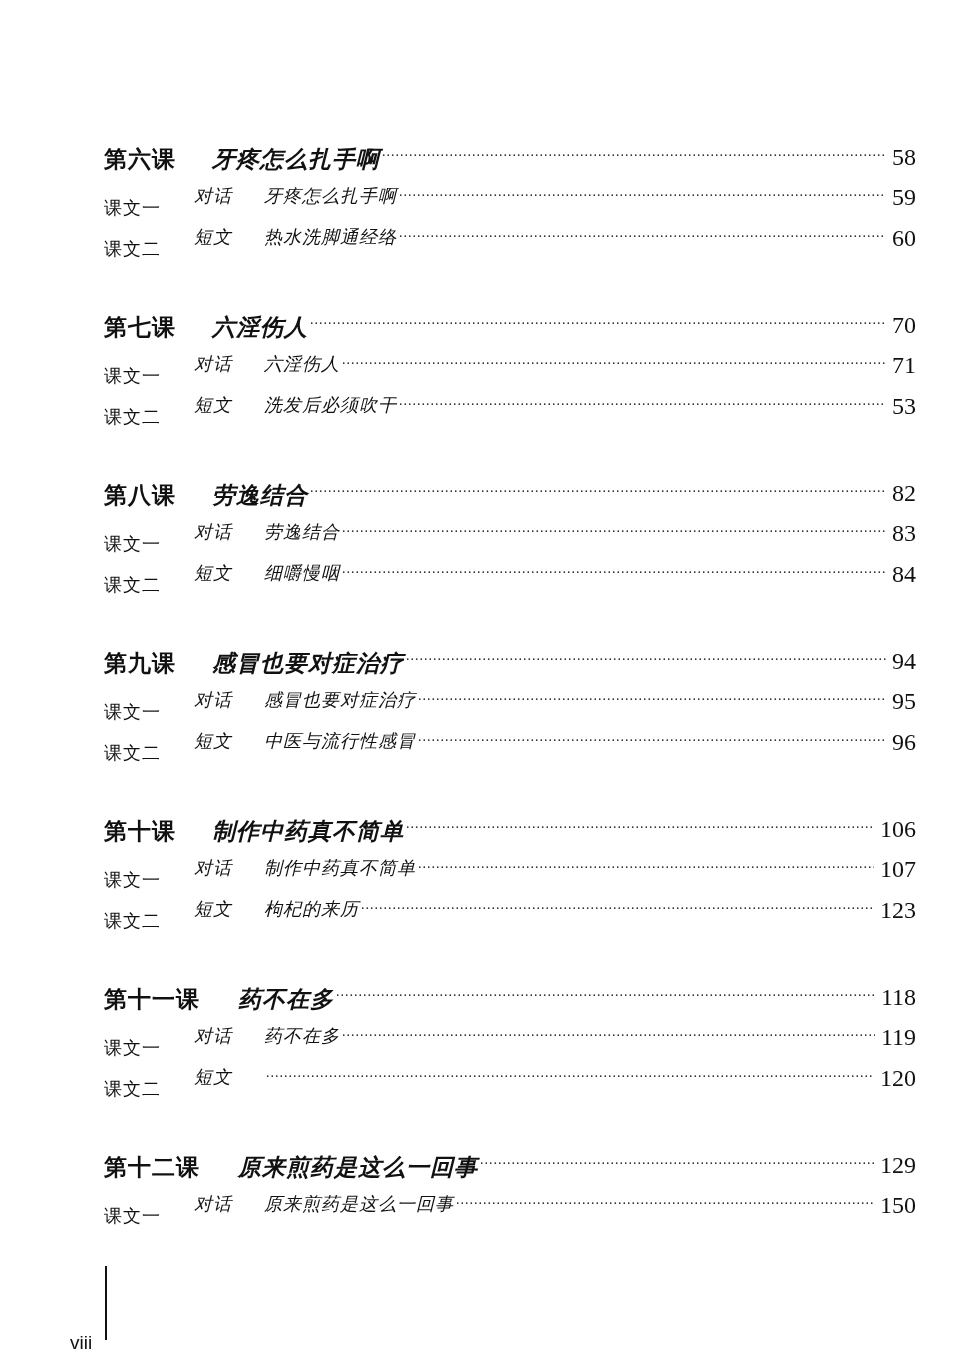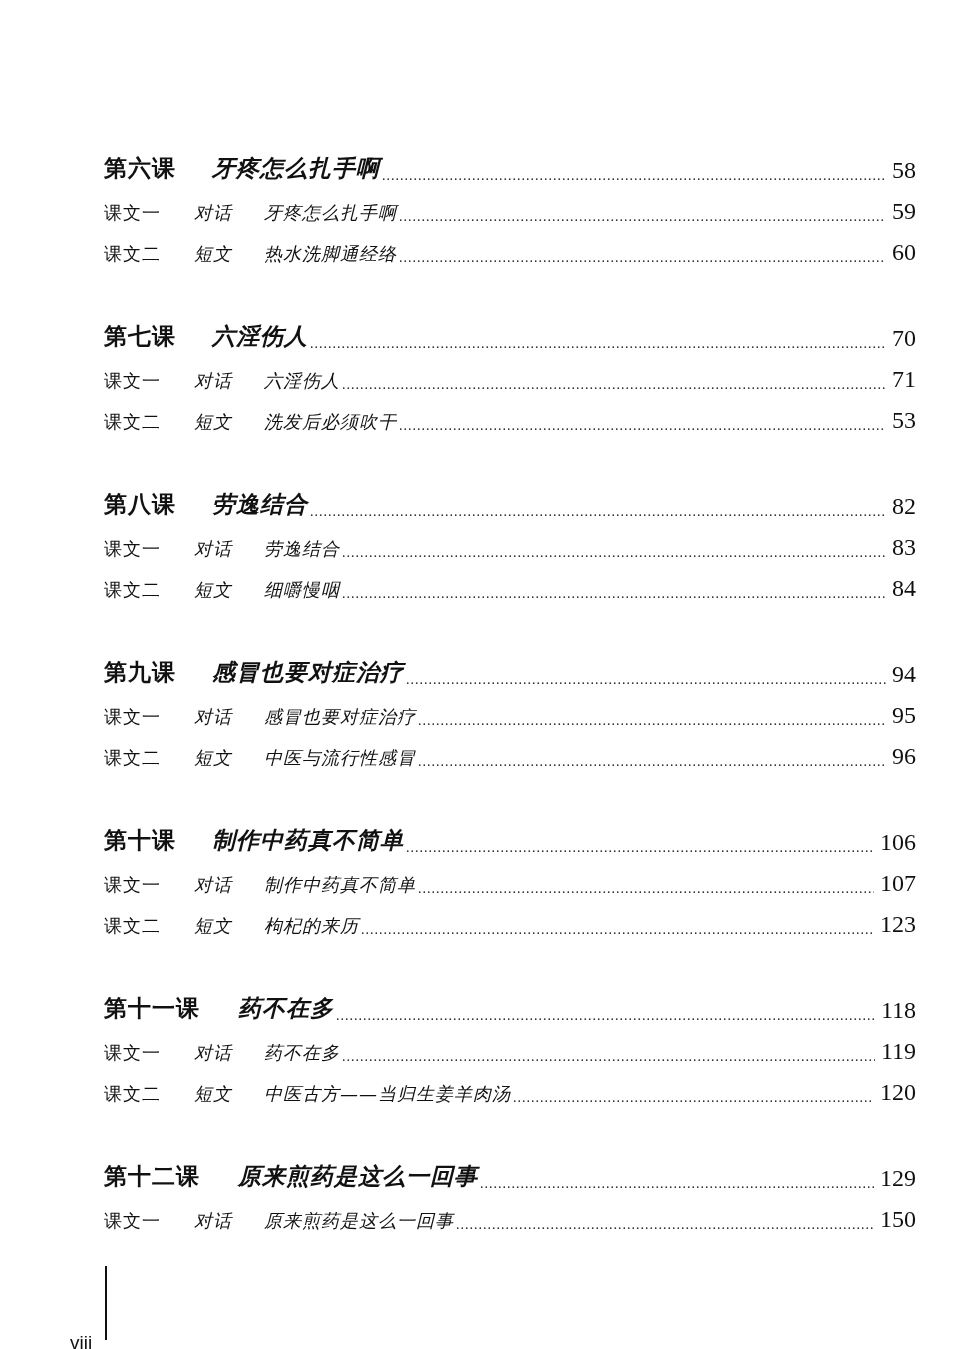--- a/index.html
+++ b/index.html
@@ -1,25 +1,25 @@
 <!DOCTYPE html>
 <html><head>
 <meta charset="utf-8">
 <style>
   html, body { margin: 0; padding: 0; background: #ffffff; }
   body { width: 960px; height: 1349px; position: relative; overflow: hidden;
          font-family: "DejaVu Sans", sans-serif; color: #111; }
   .toc { position: absolute; left: 104px; top: 144px; width: 812px; }
   .lesson { margin-bottom: 46px; }
-  .row { display: flex; align-items: flex-end; white-space: nowrap; }
+  .row { display: flex; align-items: flex-start; white-space: nowrap; }
   .row.head { height: 40px; font-size: 23px; font-weight: bold; letter-spacing: 1px; }
   .row.sub { height: 41px; font-size: 18px; letter-spacing: 1px; }
   .num-lbl { display: inline-block; }
   .head .num-lbl { width: 108px; }
-  .sub .num-lbl { width: 90px; }
+  .sub .num-lbl { width: 90px; margin-top: 12px; }
   .sub .type-lbl { display: inline-block; width: 70px; font-style: italic; }
   .title { display: inline-block; font-style: italic; }
   .leader { flex: 1; overflow: hidden; margin: 0 6px 0 2px; color: #222;
             font-family: "Liberation Serif", serif; font-size: 14px; letter-spacing: 1px; font-weight: normal; }
   .leader::before { content: "..................................................................................................................................................................................................................................................................."; }
   .page { font-family: "Liberation Serif", serif; font-size: 24px; font-weight: normal; letter-spacing: 0; min-width: 22px; text-align: right; }
   .footer-num { position: absolute; left: 70px; top: 1332px; font-family: Liberation Sans, sans-serif; font-size: 19px; }
   .footer-rule { position: absolute; left: 105px; top: 1266px; width: 2px; height: 74px; background: #111; }
 </style>
 </head>
@@ -152,21 +152,20 @@
     <div class="row sub">
       <span class="num-lbl">课文一</span>
       <span class="type-lbl">对话</span>
       <span class="title">药不在多</span>
       <span class="leader"></span>
       <span class="page">119</span>
     </div>
     <div class="row sub">
       <span class="num-lbl">课文二</span>
       <span class="type-lbl">短文</span>
-      <span class="title">中医古方——当归生姜羊肉汤</span>
       <span class="leader"></span>
       <span class="page">120</span>
     </div>
   </div>
 
   <div class="lesson">
     <div class="row head">
       <span class="num-lbl" style="width:134px">第十二课</span>
       <span class="title">原来煎药是这么一回事</span>
       <span class="leader"></span>

